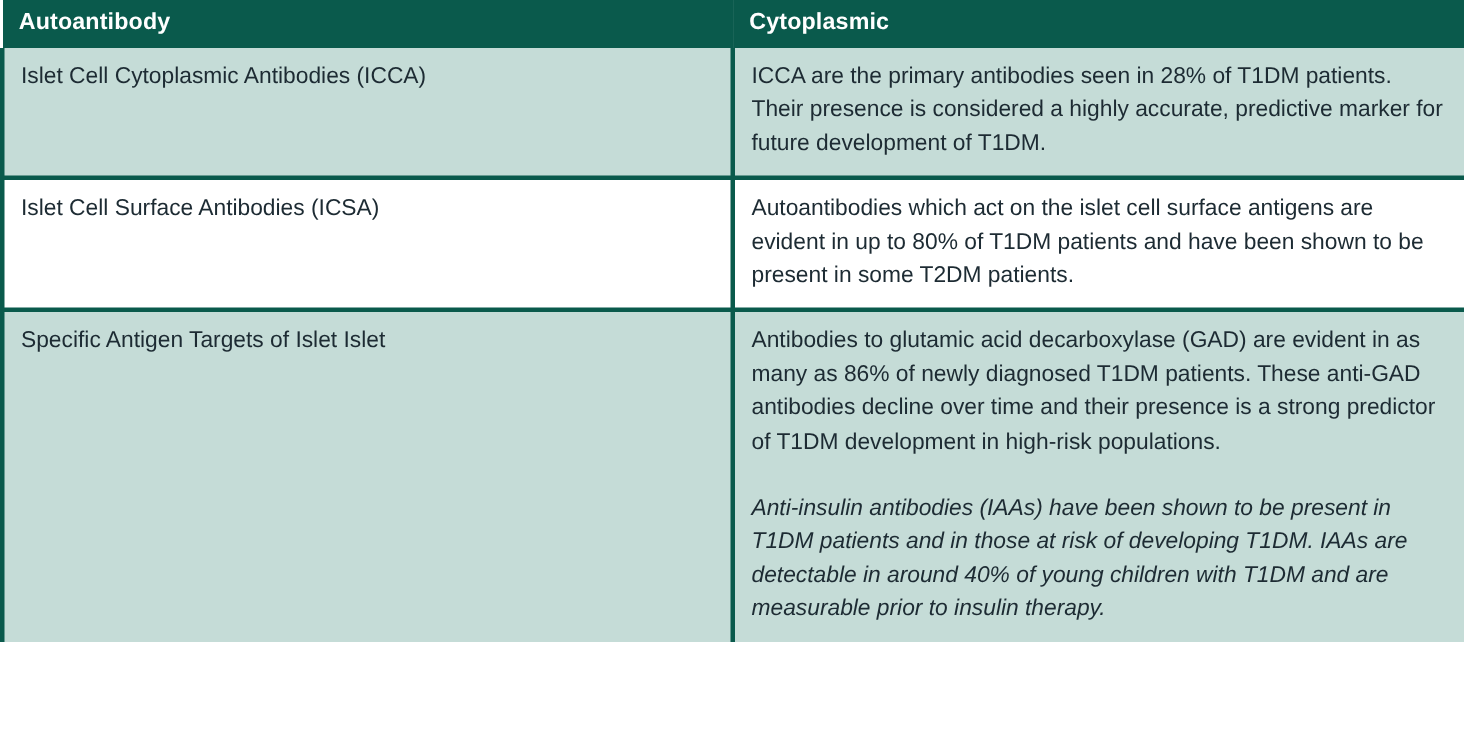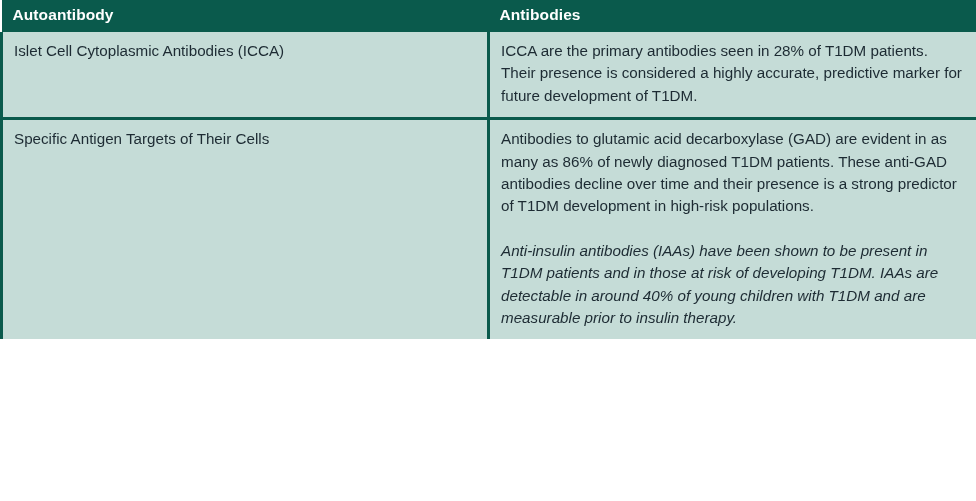--- a/index.html
+++ b/index.html
@@ -82,38 +82,46 @@
   .cell-text + .cell-text { margin-top: 22px; font-style: italic; }
 </style>
 </head>
 <body>
 
 <div class="table-wrap">
   <table class="data-table">
     <thead>
       <tr class="header-row">
         <th class="header-cell col-antibody">Autoantibody</th>
-        <th class="header-cell col-description">Antibodies</th>
+        <th class="header-cell col-description">Cytoplasmic</th>
       </tr>
     </thead>
     <tbody>
 
       <tr class="row-shaded">
         <td class="body-cell cell-antibody">
           <p class="cell-text">Islet Cell Cytoplasmic Antibodies (ICCA)</p>
         </td>
         <td class="body-cell cell-description">
           <p class="cell-text">ICCA are the primary antibodies seen in 28% of T1DM patients. Their presence is considered a highly accurate, predictive marker for future development of T1DM.</p>
         </td>
       </tr>
 
+      <tr class="row-plain">
+        <td class="body-cell cell-antibody">
+          <p class="cell-text">Islet Cell Surface Antibodies (ICSA)</p>
+        </td>
+        <td class="body-cell cell-description">
+          <p class="cell-text">Autoantibodies which act on the islet cell surface antigens are evident in up to 80% of T1DM patients and have been shown to be present in some T2DM patients.</p>
+        </td>
+      </tr>
 
       <tr class="row-shaded row-last">
         <td class="body-cell cell-antibody">
-          <p class="cell-text">Specific Antigen Targets of Their Cells</p>
+          <p class="cell-text">Specific Antigen Targets of Islet Islet</p>
         </td>
         <td class="body-cell cell-description">
           <p class="cell-text">Antibodies to glutamic acid decarboxylase (GAD) are evident in as many as 86% of newly diagnosed T1DM patients. These anti-GAD antibodies decline over time and their presence is a strong predictor of T1DM development in high-risk populations.</p>
           <p class="cell-text">Anti-insulin antibodies (IAAs) have been shown to be present in T1DM patients and in those at risk of developing T1DM. IAAs are detectable in around 40% of young children with T1DM and are measurable prior to insulin therapy.</p>
         </td>
       </tr>
 
     </tbody>
   </table>
 </div>

